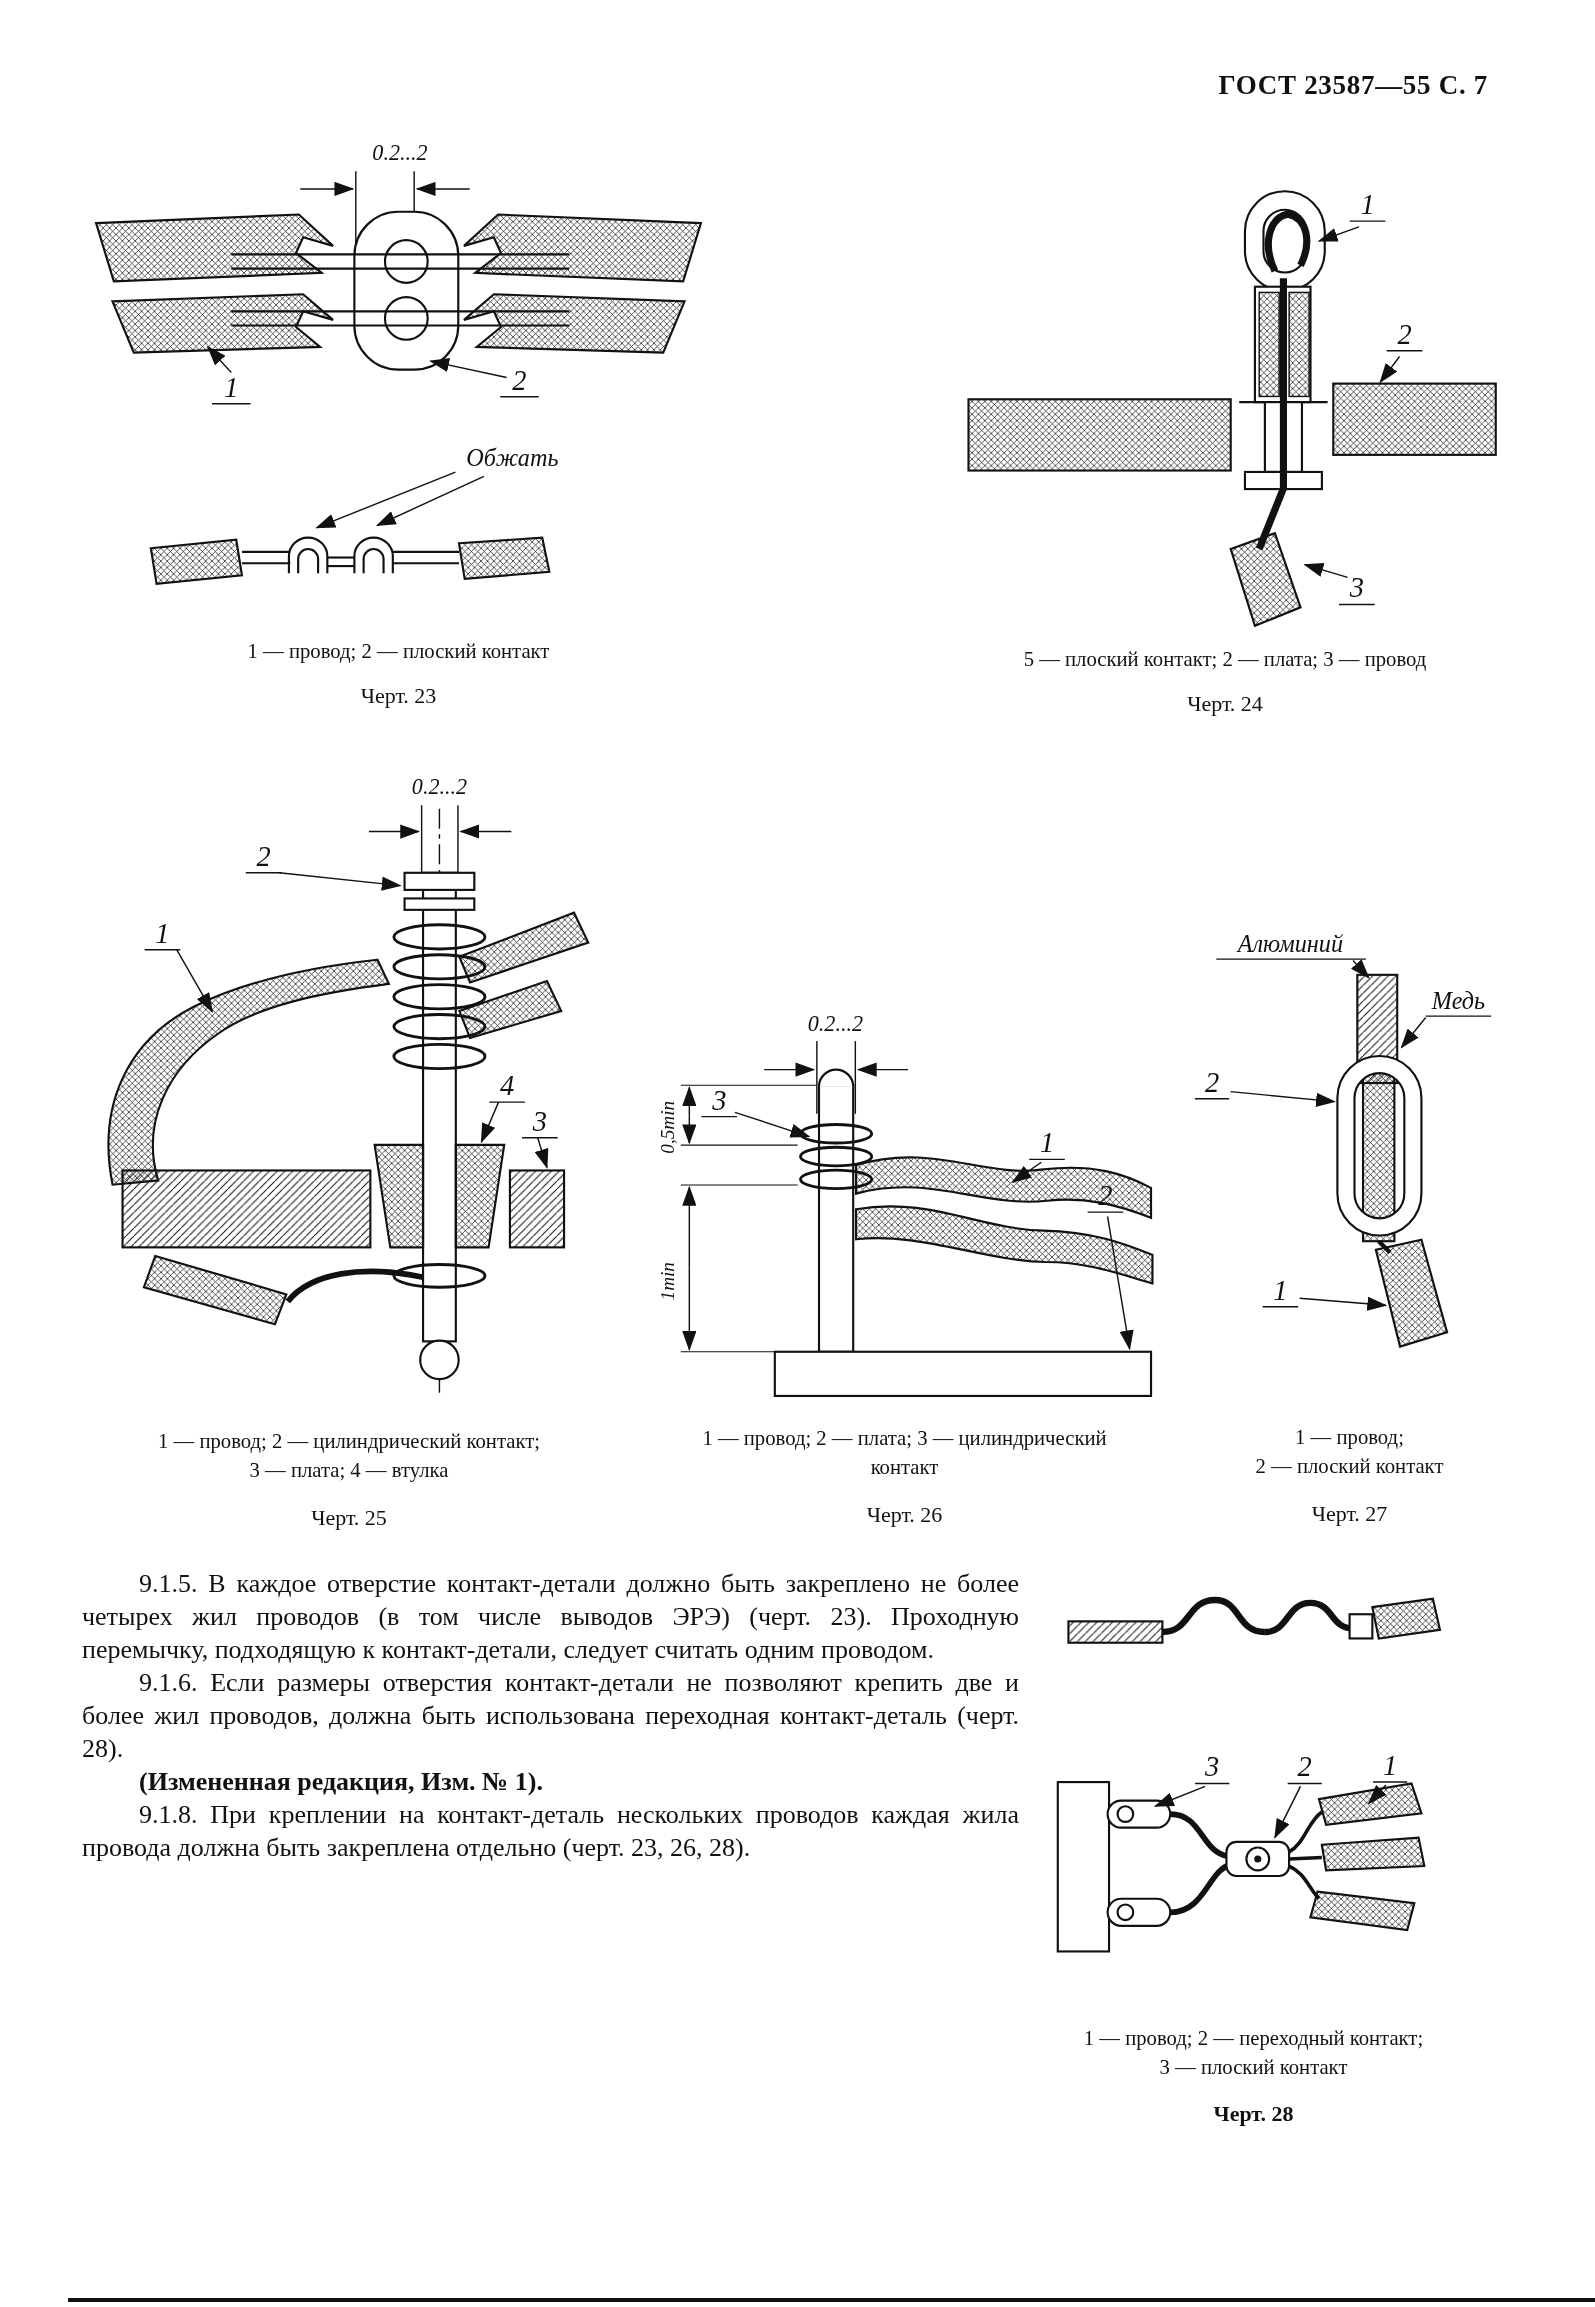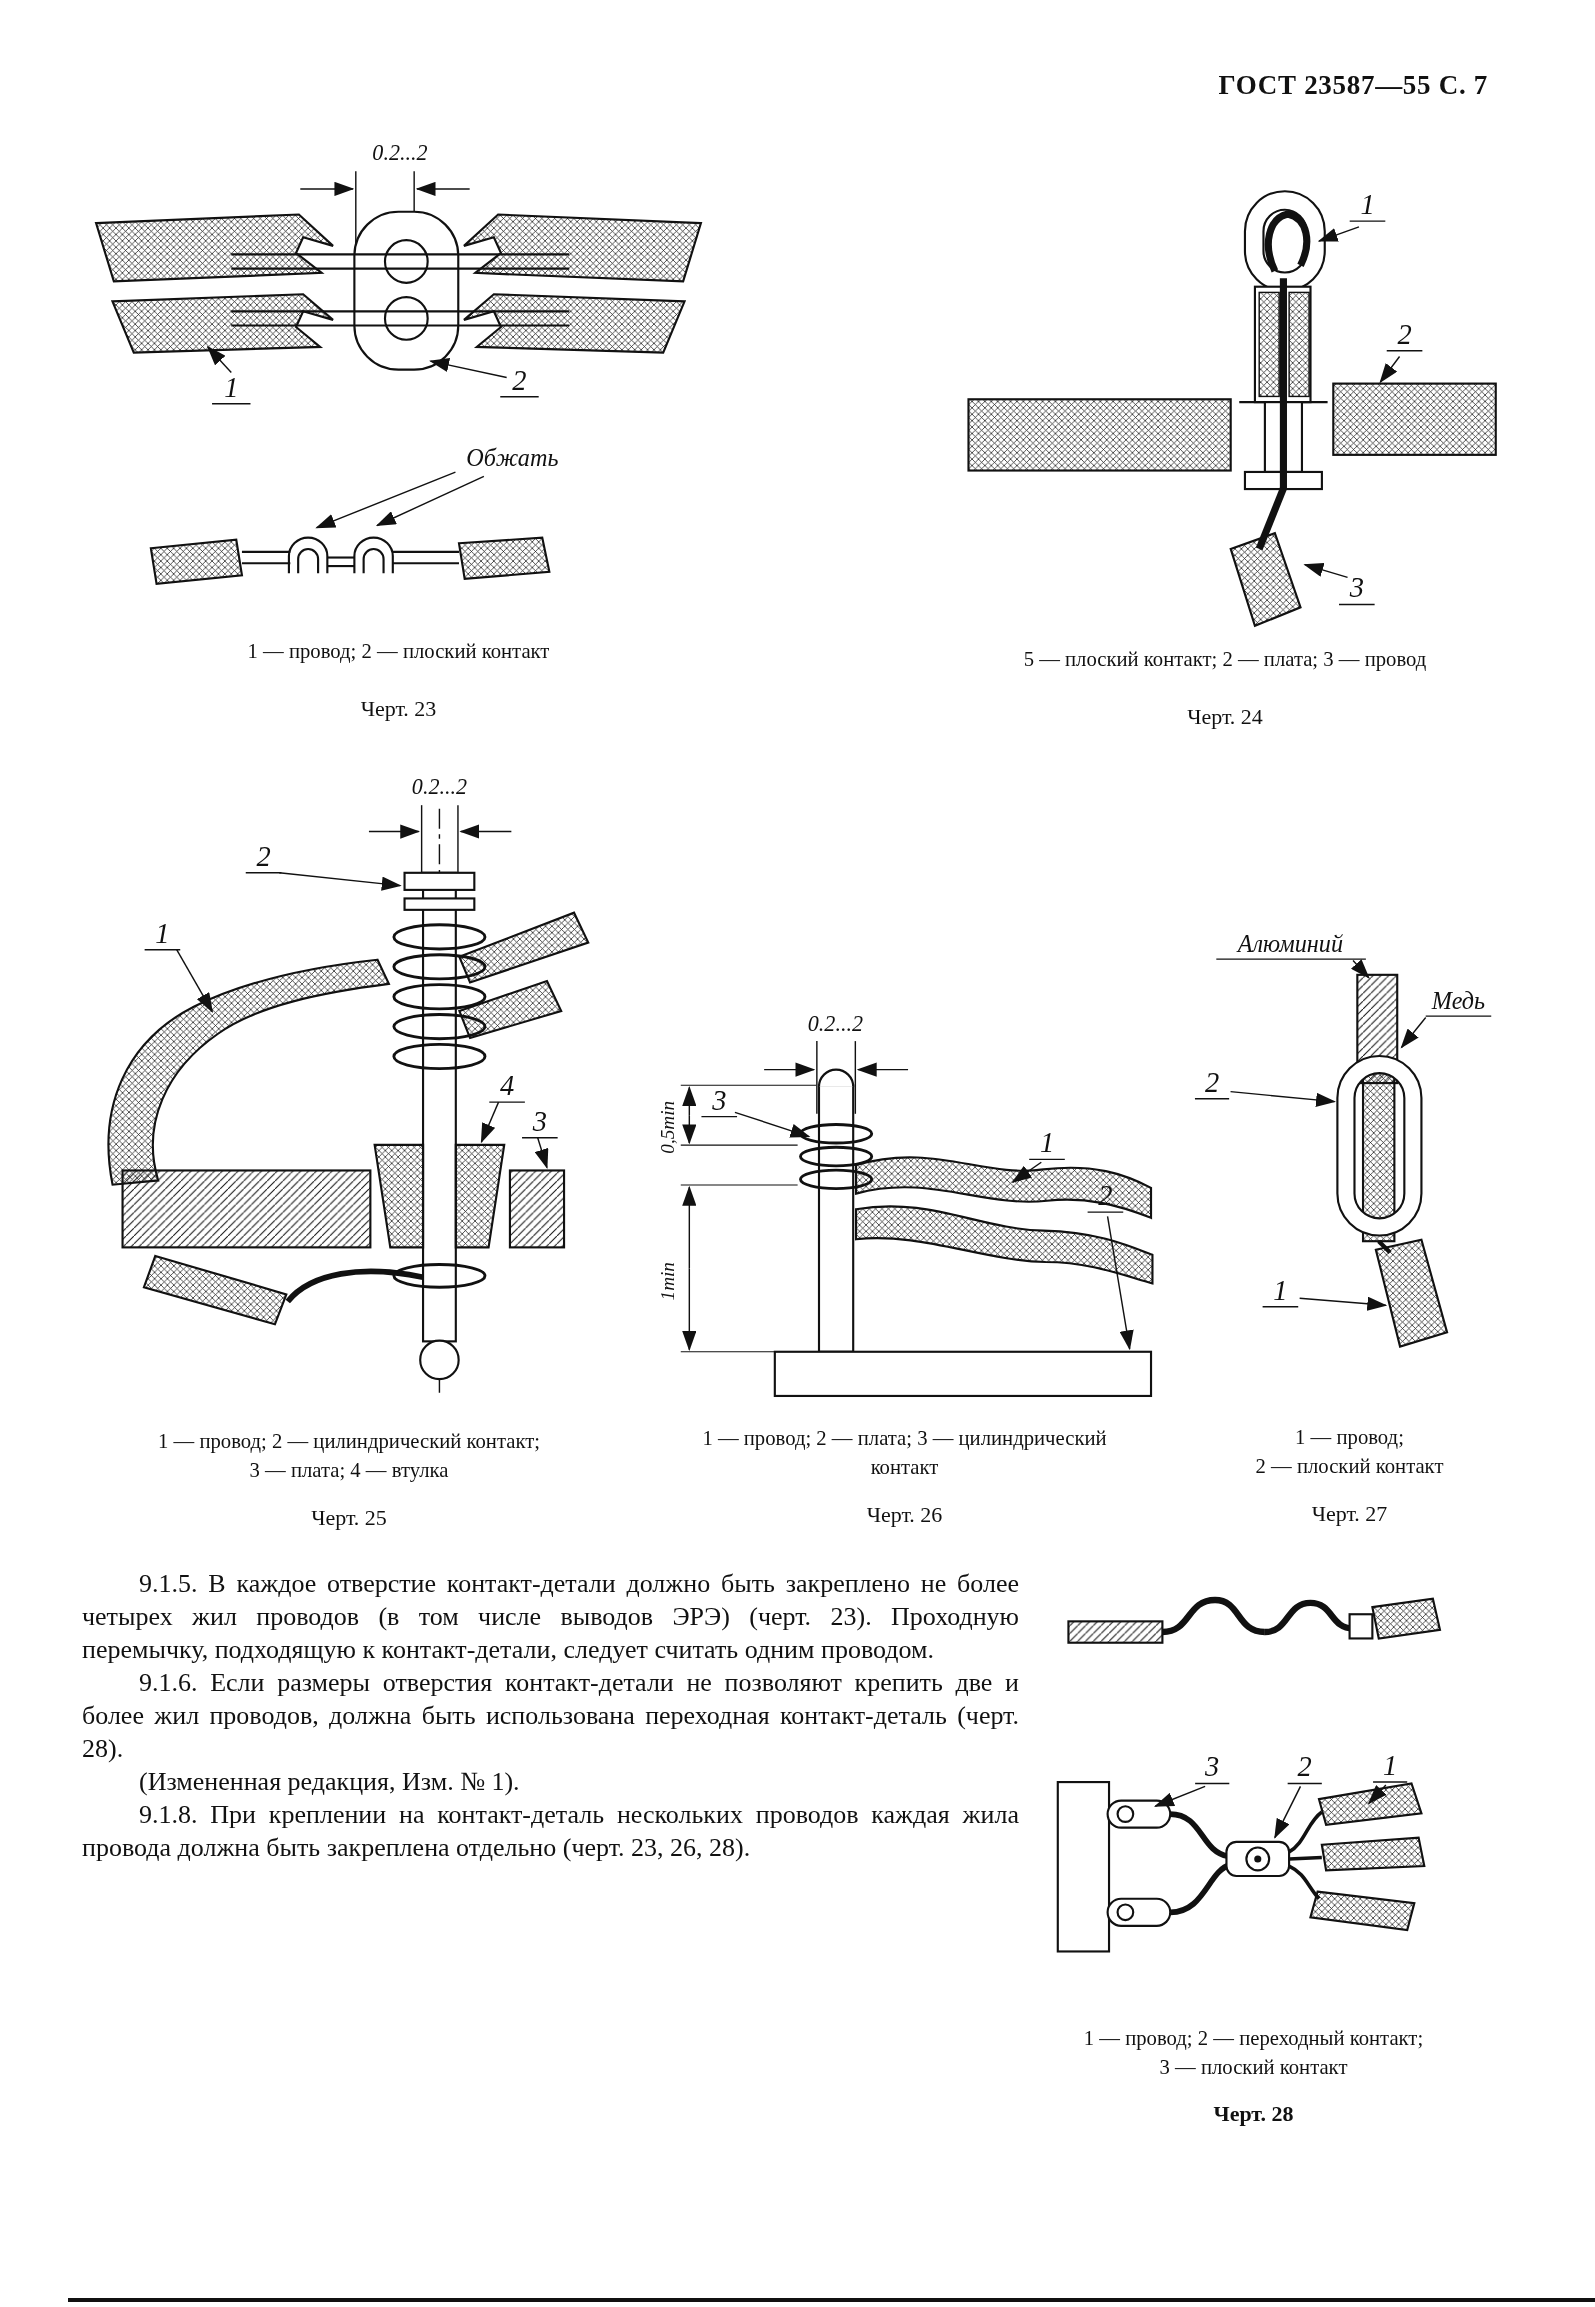--- a/index.html
+++ b/index.html
@@ -10,27 +10,27 @@
   }
   .page { position:absolute; inset:0; background:#fff; overflow:hidden; }
   .header {
     position:absolute; top:70px; right:107px;
     font-weight:bold; font-size:27px; letter-spacing:0.7px;
   }
   .fig { position:absolute; display:flex; flex-direction:column; align-items:center; }
   .caption { font-size:20.7px; line-height:28.5px; text-align:center; }
   .fignum  { font-size:22px; text-align:center; }
   .cap20 { margin-top:14.2px; } .cap18 { margin-top:13px; } .cap62 { margin-top:44px; }
-  .num36 { margin-top:30px; } .num30 { margin-top:21.4px; } .num28 { margin-top:20px;font-weight:bold; }
+  .num36 { margin-top:17px; } .num30 { margin-top:21.4px; } .num28 { margin-top:20px;font-weight:bold; }
   .bodytext {
     position:absolute; left:82px; top:1567px; width:937px;
     font-size:26px; line-height:33px; text-align:justify;
   }
   .bodytext p { text-indent:57px; }
-  .amend { font-weight:normal; }
+  .amend { font-weight:bold; }
   svg text { font-family:"Liberation Serif", serif; fill:#111; }
   text.callout { font-size:40px; font-style:italic; }
   text.dim     { font-size:31px; font-style:italic; }
   text.lbl     { font-size:34px; font-style:italic; }
   text.dimv    { font-size:27px; font-style:italic; }
   .scanline { position:absolute; left:68px; right:0; top:2298px; height:3.6px; background:#111; }
 </style>
 </head>
 <body>
 

